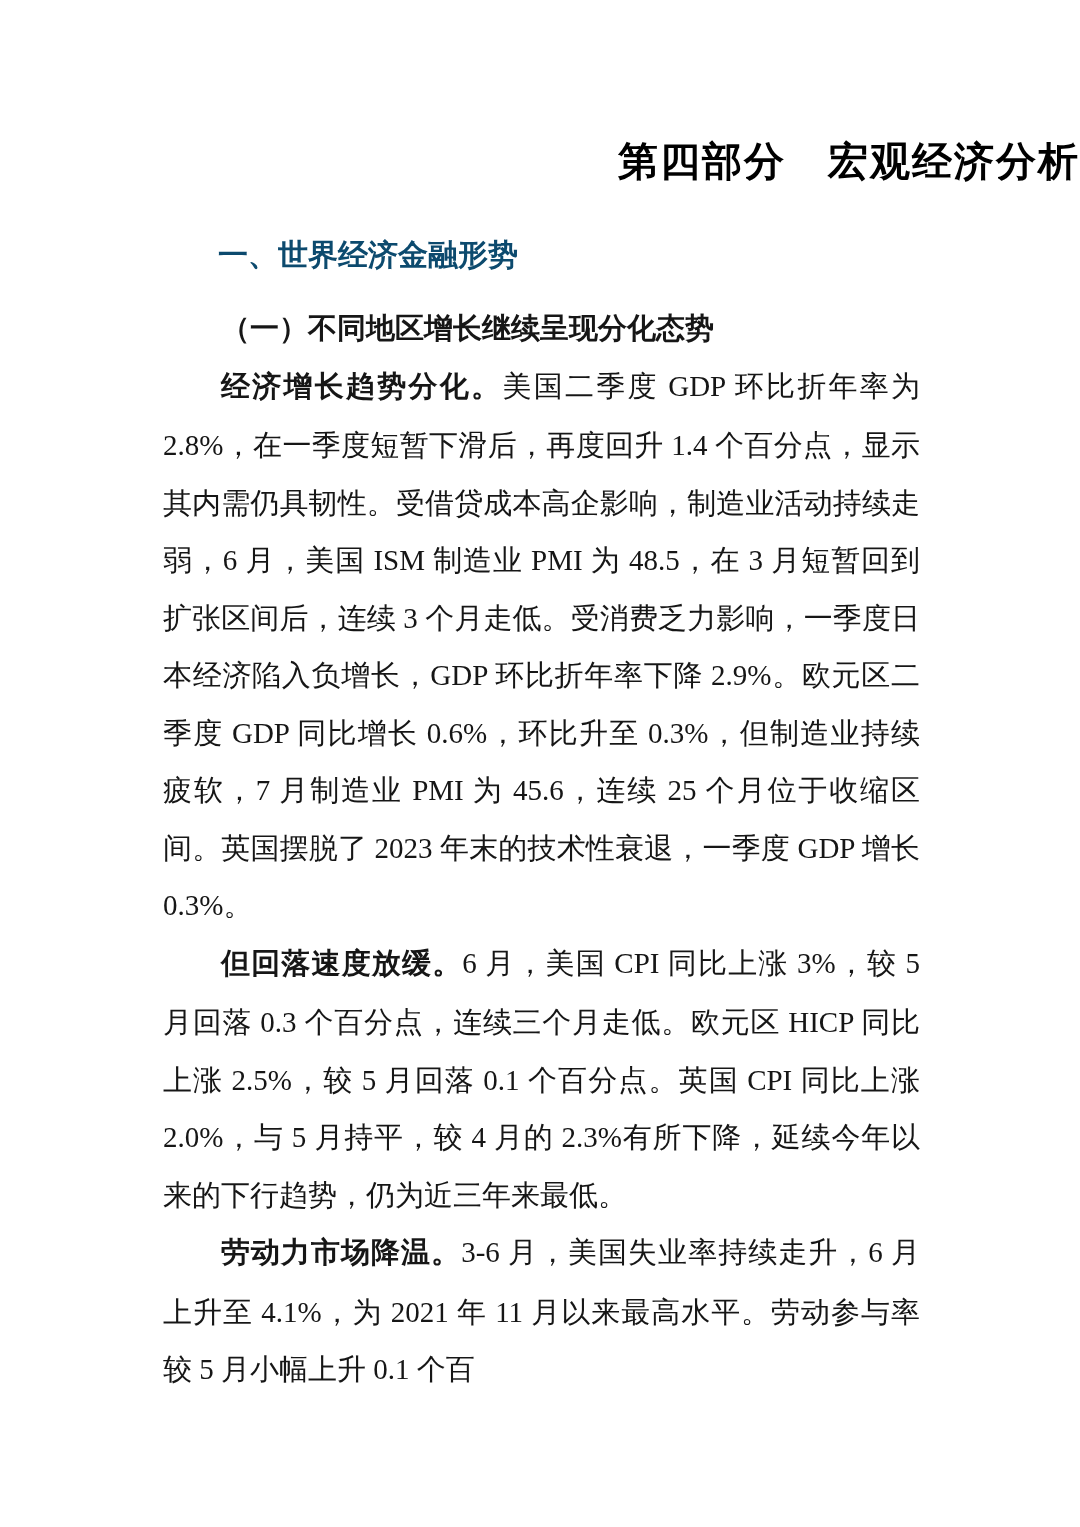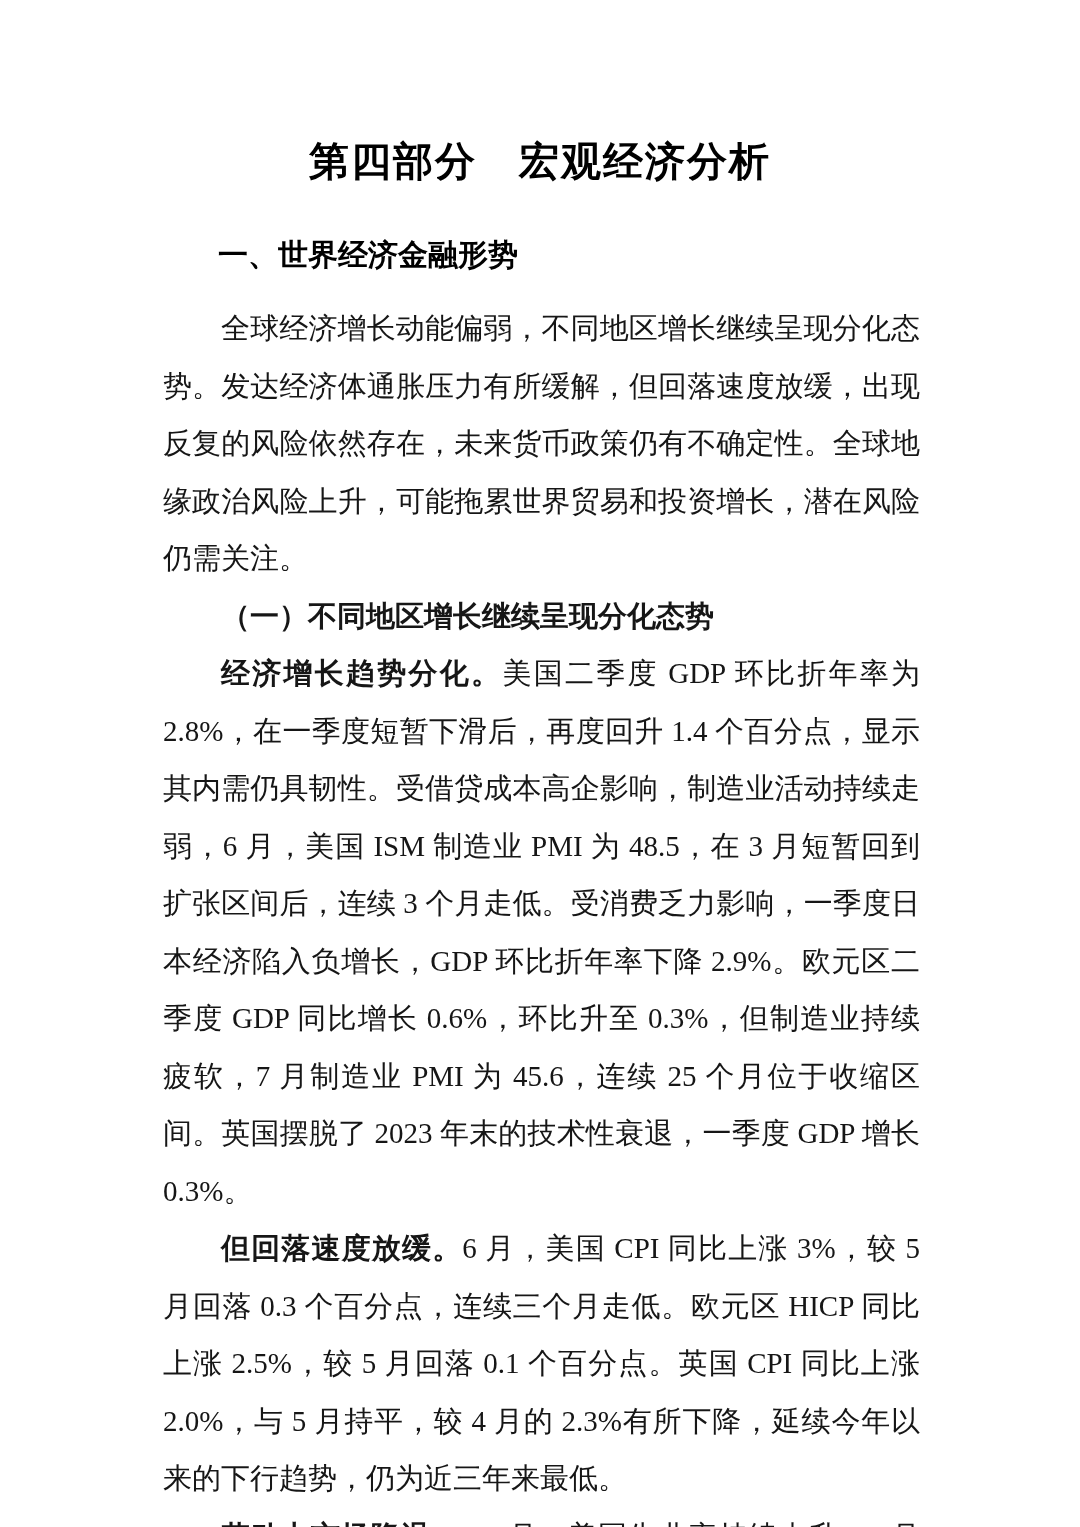--- a/index.html
+++ b/index.html
@@ -9,67 +9,66 @@
     background: #ffffff;
     position: relative;
     overflow: hidden;
     font-family: "Liberation Serif", "DejaVu Serif", serif;
     color: #161616;
   }
   .page { position: relative; width: 1080px; height: 1527px; }
 
   .doc-title {
     margin: 134px 0 0 0;
-    text-align: center;
+    text-align: right;
     font-family: "Liberation Sans", "DejaVu Sans", sans-serif;
     font-weight: 700;
     font-size: 40px;
     letter-spacing: 2px;
     color: #000000;
     white-space: pre;
   }
 
   .section-heading {
     margin: 46px 160px 0 163px;
     padding-left: 55px;
     font-family: "Liberation Sans", "DejaVu Sans", sans-serif;
     font-weight: 700;
     font-size: 30px;
-    color: #000000;
+    color: #0c4a6e;
   }
 
   .content {
     margin: 24px 160px 0 163px;
     width: 757px;
     font-size: 29px;
     line-height: 57.5px;
     text-align: justify;
     text-justify: inter-ideograph;
   }
   .content p { margin: 0; text-indent: 2em; }
 
   .subsection-heading {
     font-weight: 700;
     font-size: 29px;
   }
 
-  .lead { font-weight: 700; }
+  .lead { font-weight: 700; font-family: Liberation Mono, monospace; }
 </style>
 </head>
 <body>
 
 <div class="page">
 
   <h1 class="doc-title">第四部分　宏观经济分析</h1>
 
   <h2 class="section-heading">一、世界经济金融形势</h2>
 
   <div class="content">
 
-    <p>全球经济增长动能偏弱，不同地区增长继续呈现分化态势。发达经济体通胀压力有所缓解，但回落速度放缓，出现反复的风险依然存在，未来货币政策仍有不确定性。全球地缘政治风险上升，可能拖累世界贸易和投资增长，潜在风险仍需关注。</p>
 
     <p class="subsection-heading">（一）不同地区增长继续呈现分化态势</p>
 
     <p><span class="lead">经济增长趋势分化。</span><span>美国二季度 GDP 环比折年率为 2.8%，在一季度短暂下滑后，再度回升 1.4 个百分点，显示其内需仍具韧性。受借贷成本高企影响，制造业活动持续走弱，6 月，美国 ISM 制造业 PMI 为 48.5，在 3 月短暂回到扩张区间后，连续 3 个月走低。受消费乏力影响，一季度日本经济陷入负增长，GDP 环比折年率下降 2.9%。欧元区二季度 GDP 同比增长 0.6%，环比升至 0.3%，但制造业持续疲软，7 月制造业 PMI 为 45.6，连续 25 个月位于收缩区间。英国摆脱了 2023 年末的技术性衰退，一季度 GDP 增长 0.3%。</span></p>
 
     <p><span class="lead">但回落速度放缓。</span><span>6 月，美国 CPI 同比上涨 3%，较 5 月回落 0.3 个百分点，连续三个月走低。欧元区 HICP 同比上涨 2.5%，较 5 月回落 0.1 个百分点。英国 CPI 同比上涨 2.0%，与 5 月持平，较 4 月的 2.3%有所下降，延续今年以来的下行趋势，仍为近三年来最低。</span></p>
 
     <p><span class="lead">劳动力市场降温。</span><span>3-6 月，美国失业率持续走升，6 月上升至 4.1%，为 2021 年 11 月以来最高水平。劳动参与率较 5 月小幅上升 0.1 个百</span></p>
 
   </div>

